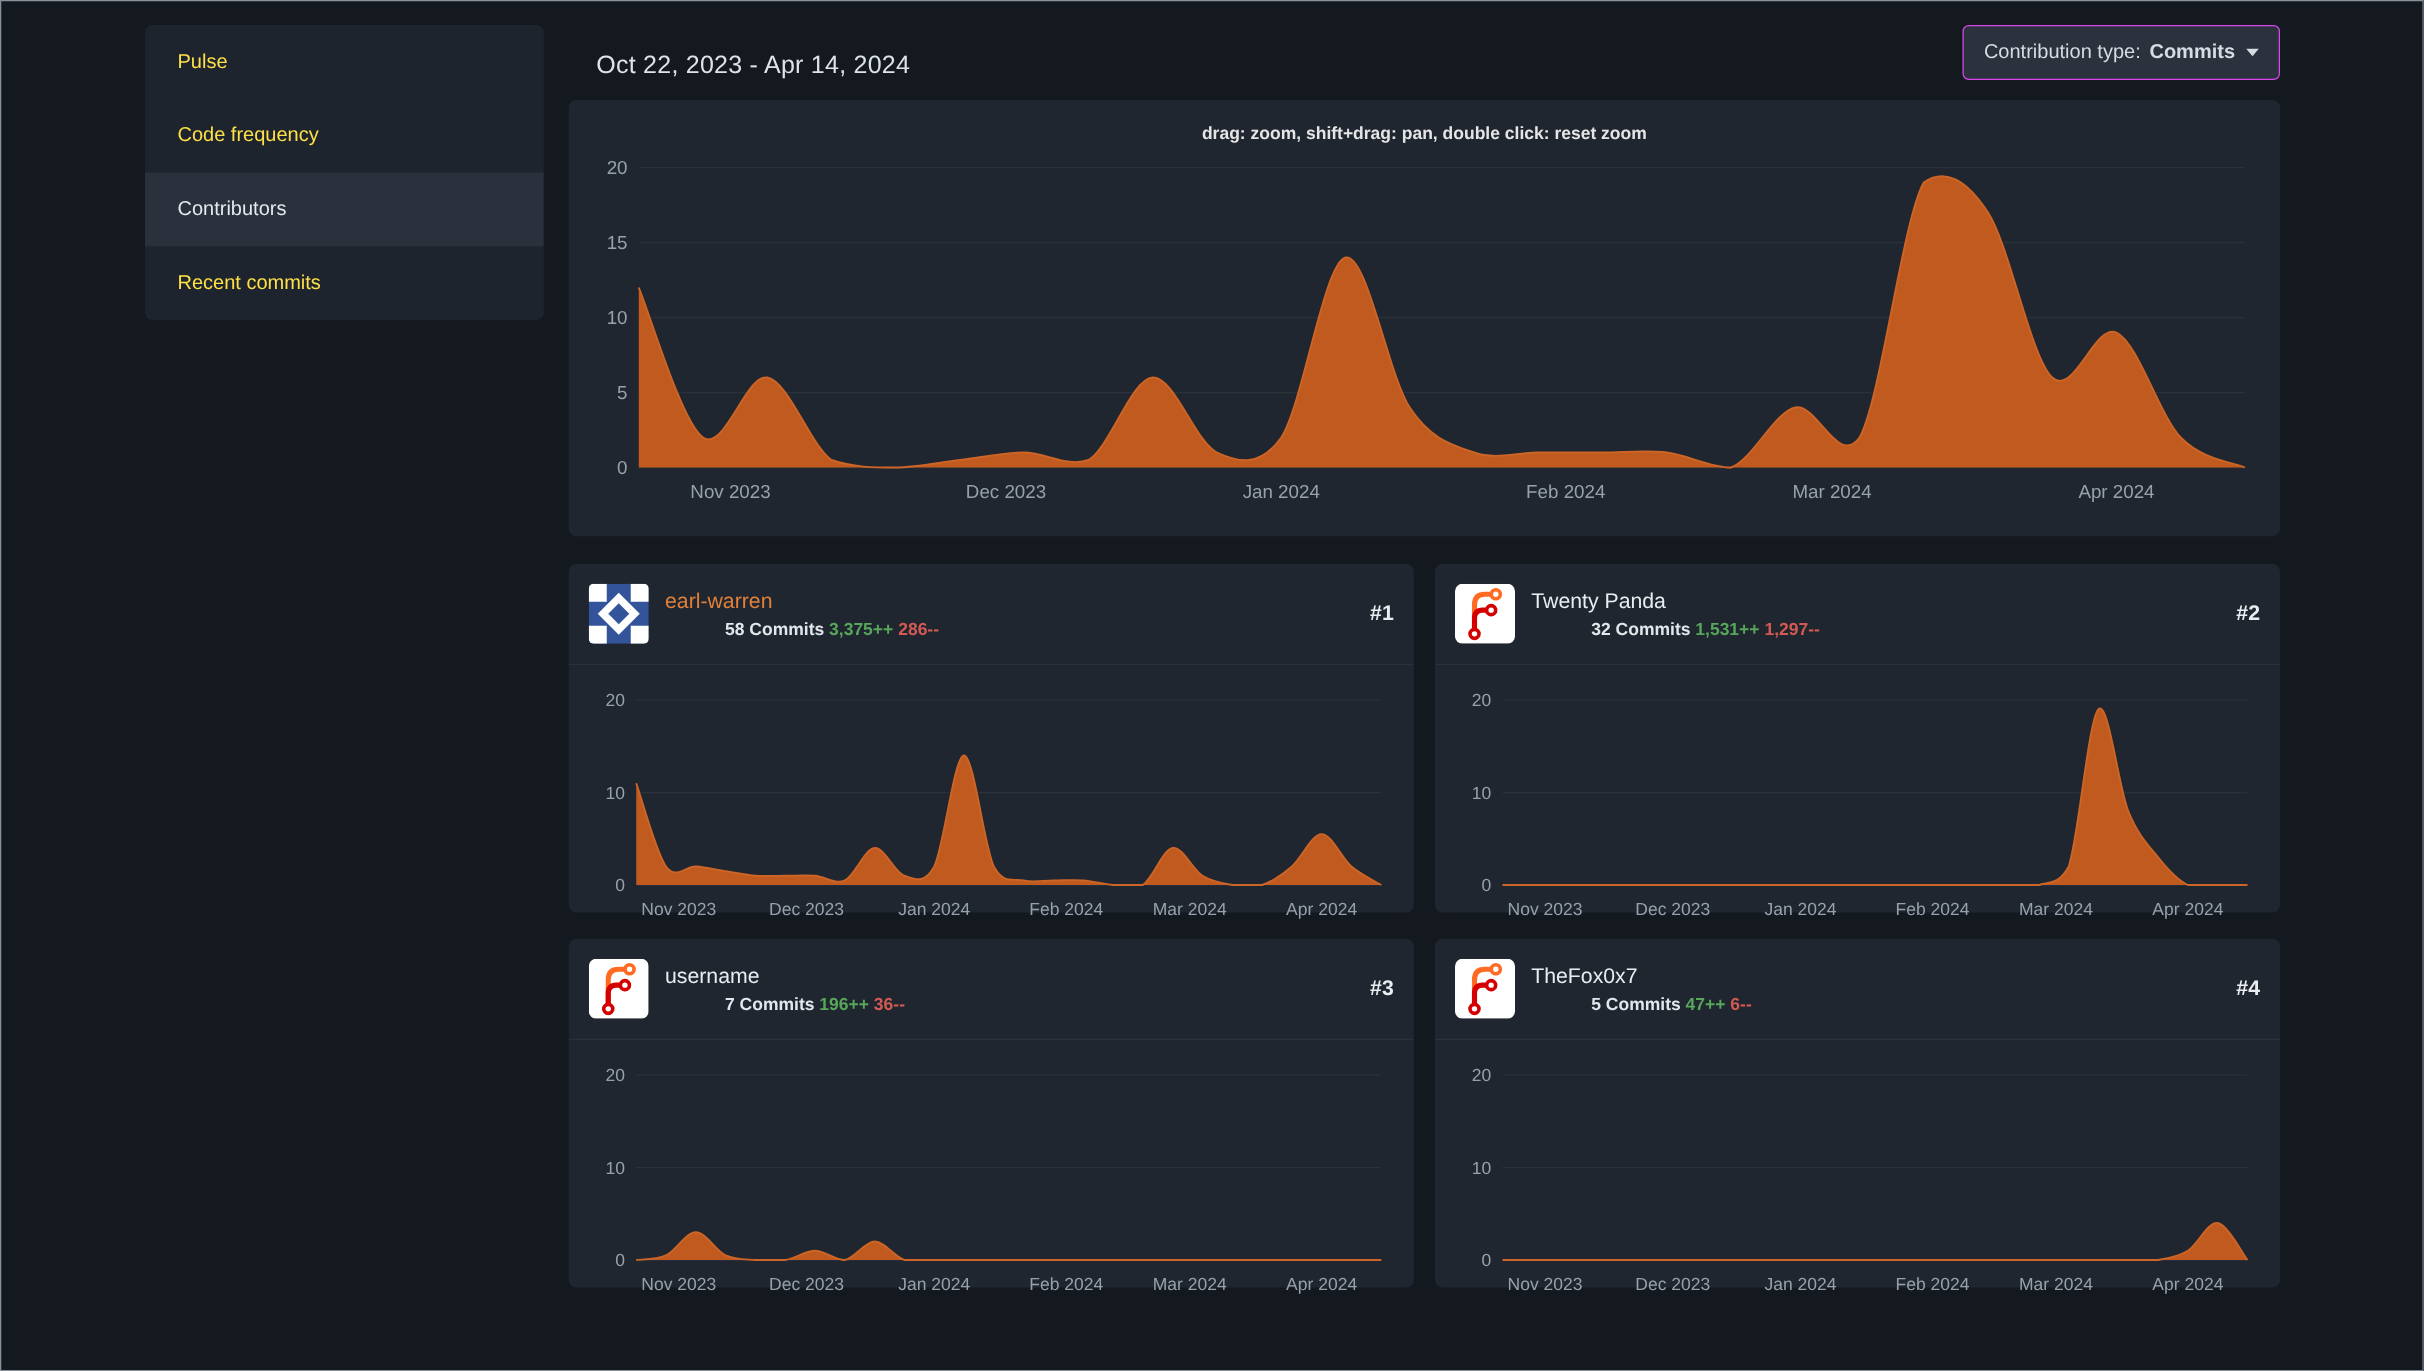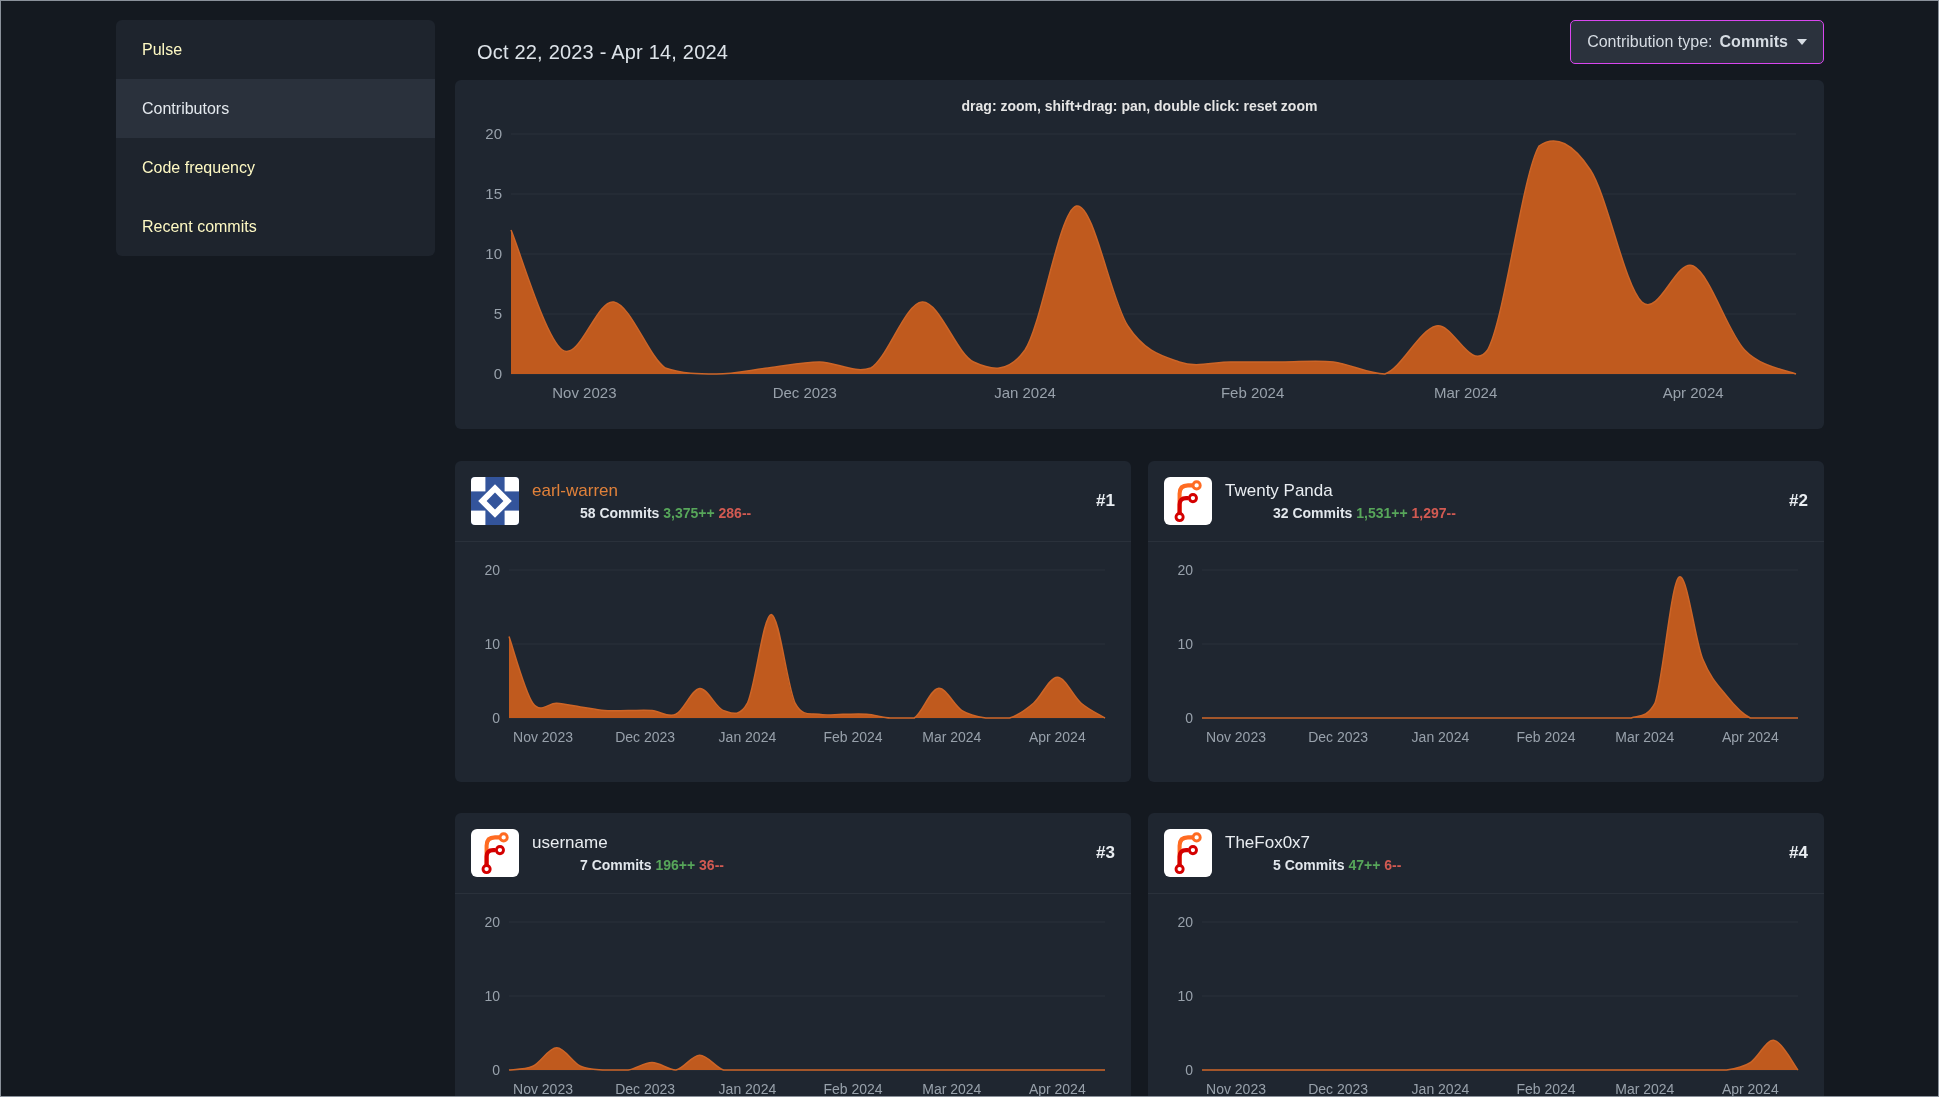--- a/index.html
+++ b/index.html
@@ -6,41 +6,41 @@
   body{
     width:1939px;height:1097px;overflow:hidden;position:relative;
     background:#141920;color:#d6dce3;
     font-family:"Liberation Sans",sans-serif;
   }
   .frame{position:absolute;inset:0;box-shadow:inset 0 0 0 1px #8a919a;pointer-events:none;z-index:50;}
   .app{display:flex;gap:20px;padding:20px 115px 0 116px;box-sizing:border-box;}
 
   
   .sidebar{width:319px;flex:none;background:#1e242d;border-radius:6px;overflow:hidden;align-self:flex-start;}
-  .side-item{padding:19px 26px;font-size:16px;color:#fef9c3;cursor:pointer;line-height:21px;}
+  .side-item{padding:19px 26px;font-size:16px;color:#fde047;cursor:pointer;line-height:21px;}
   .side-item.active{background:#2a313c;color:#e4e9ee;}
 
   
   .content{flex:1;min-width:0;}
   .header-row{display:flex;justify-content:space-between;align-items:flex-end;height:44px;margin-bottom:16px;margin-left:22px;}
   .page-title{font-size:20px;font-weight:400;color:#dde3e9;margin:0;letter-spacing:.2px;}
   .type-btn{background:#2b323d;border:1px solid #d946ef;border-radius:5px;color:#d6dce3;
     font-size:16px;padding:0 16px;height:44px;display:flex;align-items:center;gap:7px;
     font-family:inherit;cursor:pointer;}
   .type-btn b{font-weight:700;}
   .caret{width:0;height:0;border-left:5px solid transparent;border-right:5px solid transparent;
     border-top:6px solid #d6dce3;margin-left:2px;}
 
   
   .card{background:#1f2630;border-radius:6px;box-sizing:border-box;}
   .main-card{height:349px;padding:14px 20px;margin-bottom:22px;}
   .hint{text-align:center;font-size:14px;font-weight:700;color:#e5e5e5;margin:2px 0 6px;line-height:20px;}
 
   .grid2{display:grid;grid-template-columns:1fr 1fr;gap:21px 17px;}
-  .ccard{height:321px;margin-top:10px;}
+  .ccard{height:279px;}
   .chead{display:flex;align-items:center;gap:13px;padding:16px;border-bottom:1px solid #2a313b;}
   .avatar{width:48px;height:48px;border-radius:4px;flex:none;display:block;}
   .cinfo{flex:1;min-width:0;}
   .cname{font-size:17px;line-height:20px;color:#e9edf1;cursor:pointer;}
   .cname.link{color:#e0813a;}
   .cstats{font-size:14px;font-weight:700;color:#e2e7ec;margin-top:4px;padding-left:48px;}
   .adds{color:#57a65a;}
   .dels{color:#d25a52;}
   .rank{font-size:17px;font-weight:700;color:#e9edf1;}
   .cchart{display:block;margin:12px auto 0;}
@@ -67,22 +67,22 @@
       <circle cx="24.1" cy="17.6" r="3" stroke="#d40000" stroke-width="2.4" fill="none"></circle>
       <circle cx="13" cy="33.4" r="3" stroke="#d40000" stroke-width="2.4" fill="none"></circle>
     </symbol>
   </defs>
 </svg>
 
 <div class="app">
 
   <aside class="sidebar">
     <div class="side-item">Pulse</div>
+    <div class="side-item">Code frequency</div>
     <div class="side-item active">Contributors</div>
-    <div class="side-item">Code frequency</div>
     <div class="side-item">Recent commits</div>
   </aside>
 
   <main class="content">
 
     <div class="header-row">
       <h2 class="page-title">Oct 22, 2023 - Apr 14, 2024</h2>
       <button class="type-btn">
         <span>Contribution type:</span>
         <b>Commits</b>

